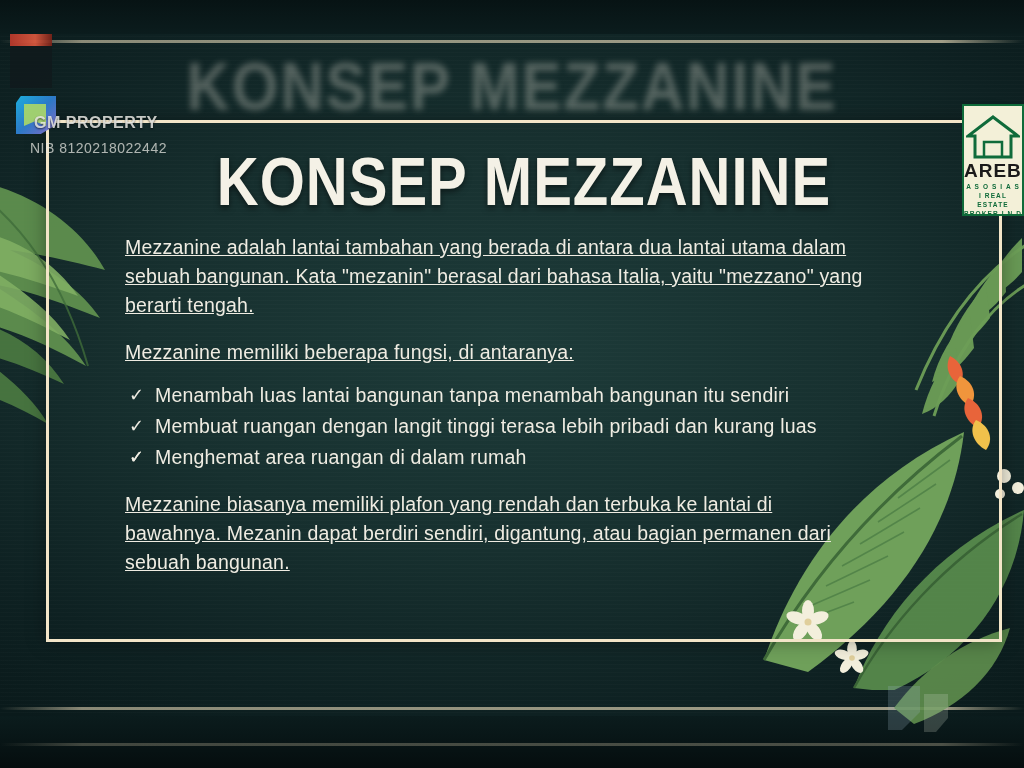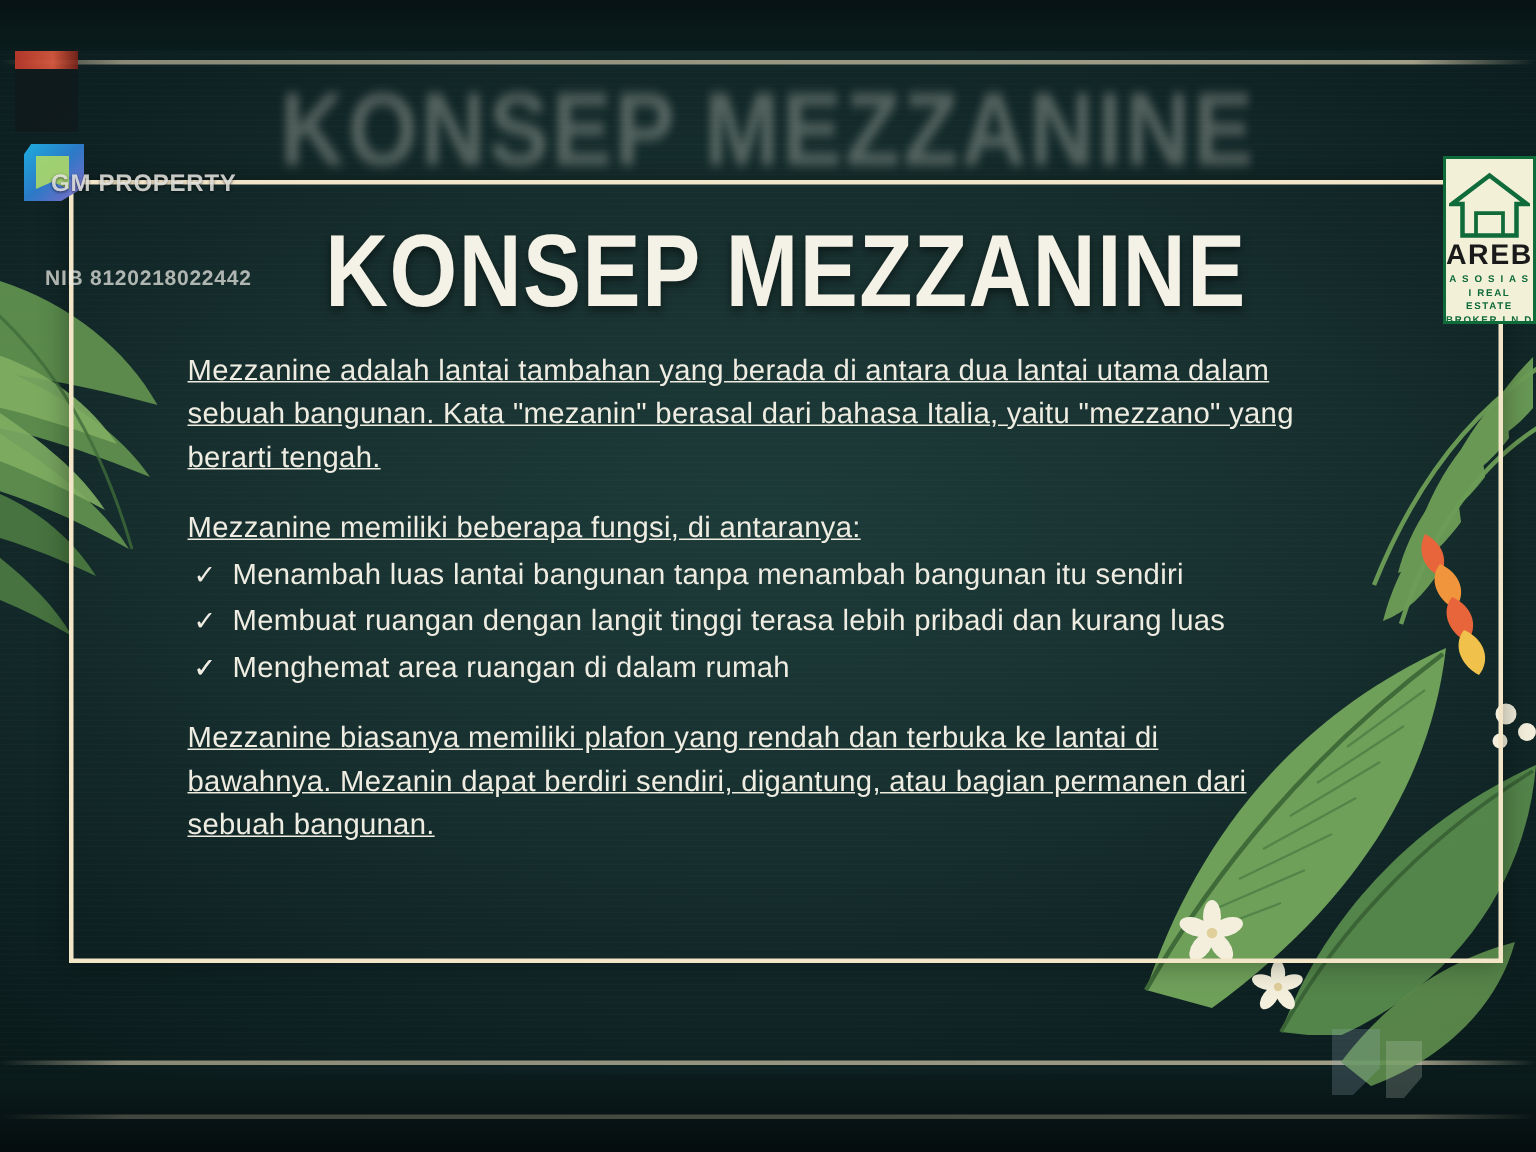--- a/index.html
+++ b/index.html
@@ -111,21 +111,21 @@
     position: absolute;
     left: 76px;
     top: 110px;
     width: 740px;
     color: #efece2;
     font-size: 19.5px;
     line-height: 29px;
     letter-spacing: .2px;
   }
   #body-text p { margin: 0 0 18px 0; text-decoration: underline; }
-  #body-text p.tight { margin-bottom: 2px; }
+  #body-text p.tight { margin-bottom: 14px; }
 
   ul.checklist {
     list-style: none;
     margin: 0 0 18px 0;
     padding: 0;
   }
   ul.checklist li {
     position: relative;
     padding-left: 30px;
     margin: 0 0 2px 0;
@@ -177,24 +177,23 @@
     font-weight: bold;
     color: rgba(240,240,235,0.82);
     letter-spacing: .5px;
     text-shadow: 0 1px 2px rgba(0,0,0,.6);
   }
   #gm-nib {
     position: absolute;
     left: 14px;
     top: 44px;
     font-size: 14px;
-    font-weight: bold;
+    font-weight: normal;
     color: rgba(235,235,230,0.72);
     letter-spacing: .5px;
-    margin-top: 37px;
   }
 
   #arebi-logo {
     position: absolute;
     right: 0px;
     top: 104px;
     width: 62px;
     height: 112px;
     background: #f3f0d8;
     border: 2px solid #0f6b3a;

